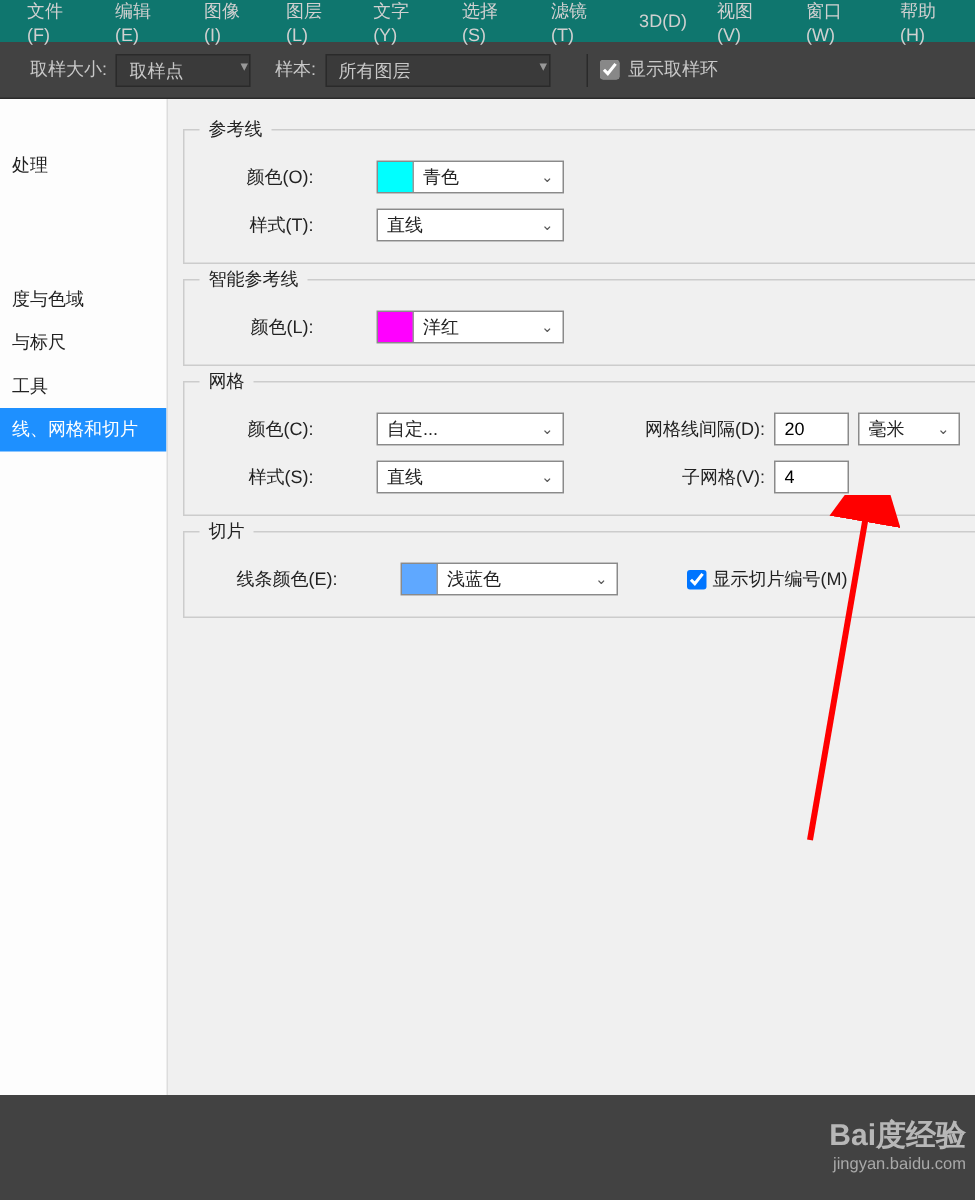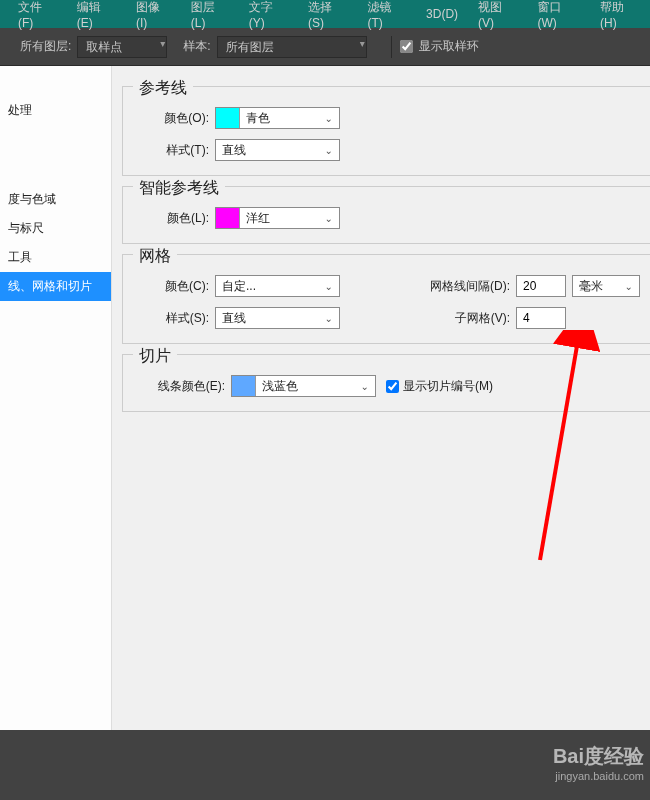--- a/index.html
+++ b/index.html
@@ -20,23 +20,23 @@
     .content { display: flex; height: calc(100% - 66px); }
     
     .sidebar { width: 112px; background: #fdfdfd; border-right: 1px solid #ddd; height: 100%; overflow: hidden; }
     .sidebar-item { font-size: 12px; color: #222; padding: 6px 8px; cursor: pointer; white-space: nowrap; }
     .sidebar-item.selected { background: #1e90ff; color: #fff; }
     .sidebar-spacer { height: 30px; }
     
     .mainpanel { flex: 1; background: #f0f0f0; padding: 20px 0 0 10px; height: 100%; }
     
     .group { border: 1px solid #ccc; margin-bottom: 10px; padding: 20px 12px 14px 12px; position: relative; margin-right: -10px; border-right: none; }
-    .group-title { position: absolute; top: -9px; left: 10px; background: #f0f0f0; padding: 0 6px; font-size: 16px; color: #222; }
-    
-    .row { display: flex; align-items: center; margin-bottom: 10px; }
+    .group-title { position: absolute; top: -9px; left: 10px; background: #f0f0f0; padding: 0 6px; font-size: 12px; color: #222; }
+    
+    .row { display: flex; align-items: center; margin-bottom: 10px; gap: 36px; }
     .row:last-child { margin-bottom: 0; }
     .field-label { font-size: 12px; color: #222; text-align: right; margin-right: 6px; min-width: 74px; }
     .field-label.narrow { min-width: auto; }
     
     .combo { display: flex; align-items: center; border: 1px solid #8a8a8a; height: 22px; background: #fff; }
     .combo.w120 { width: 125px; }
     .color-swatch { width: 24px; height: 20px; border-right: 1px solid #999; }
     .swatch-cyan { background: #00ffff; }
     .swatch-magenta { background: #ff00ff; }
     .swatch-lightblue { background: #5fa8ff; }
@@ -72,21 +72,21 @@
   <div class="menubar-item">文字(Y)</div>
   <div class="menubar-item">选择(S)</div>
   <div class="menubar-item">滤镜(T)</div>
   <div class="menubar-item">3D(D)</div>
   <div class="menubar-item">视图(V)</div>
   <div class="menubar-item">窗口(W)</div>
   <div class="menubar-item">帮助(H)</div>
 </div>
 
 <div class="toolbar">
-  <span class="toolbar-label">所有图层:</span>
+  <span class="toolbar-label">取样大小:</span>
   <div class="toolbar-select-wrap">
     <select class="toolbar-select">
       <option>取样点</option>
     </select>
   </div>
   <span class="toolbar-label">样本:</span>
   <div class="toolbar-select-wrap">
     <select class="toolbar-select wide">
       <option>所有图层</option>
     </select>

